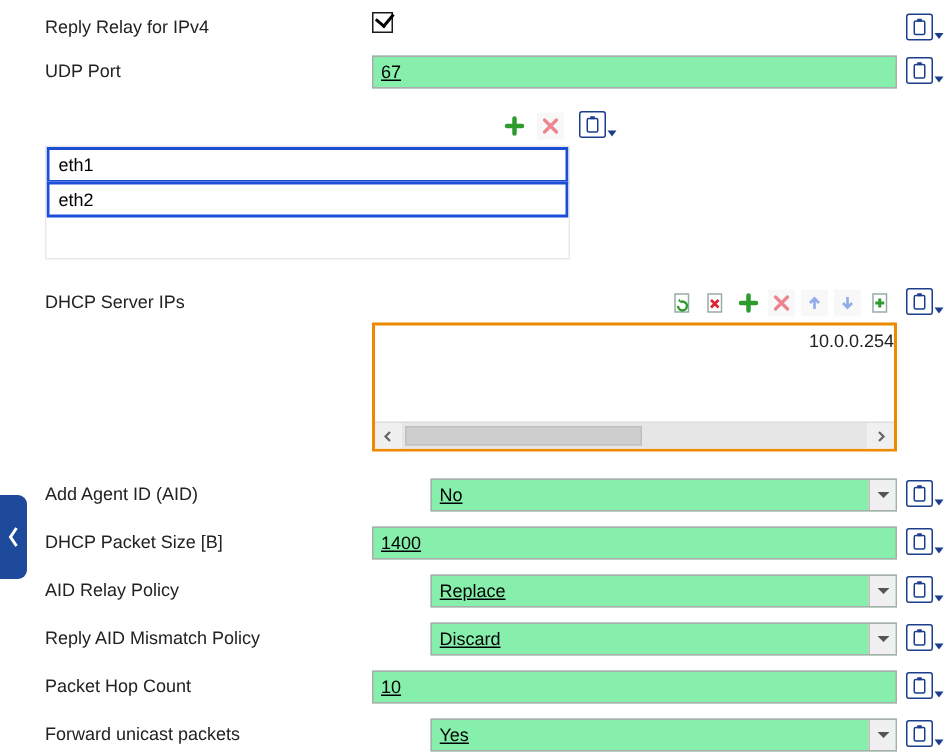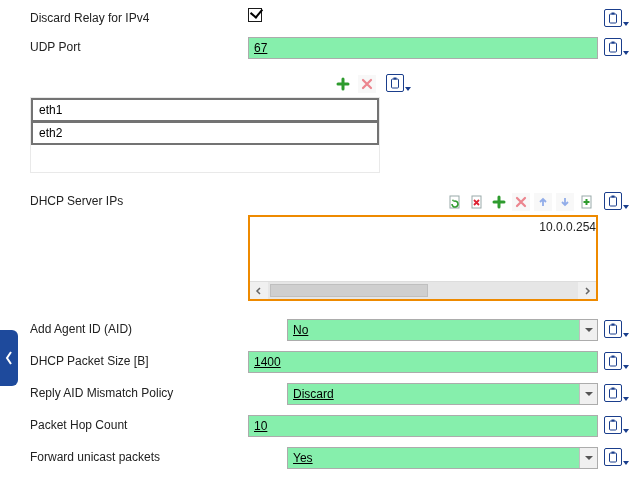--- a/index.html
+++ b/index.html
@@ -128,21 +128,21 @@
     cursor: pointer;
   }
   .tool-ico.faded { opacity:0.55; background:#f3f3f3; }
   .listbox {
     border: 1px solid #e9e9e9;
     background: #fff;
     height: 76px;
     overflow: hidden;
   }
   .listbox .li-item {
-    border: 2px solid #737373;
+    border: 2px solid #1d4ed8;
     margin: -1px 0 0 0;
     padding: 3px 6px;
     font-size: 12px;
     color: #000;
     background:#fff;
   }
   .listbox .li-item:first-child { margin-top:0; }
   
   .dhcp-toolbar {
     display: flex;
@@ -203,21 +203,21 @@
 
 <div class="side-tab">
   <svg width="10" height="16" viewBox="0 0 10 16">
       <path d="M7 2 L3 8 L7 14" stroke="#fff" stroke-width="2" fill="none"></path>
     </svg>
 </div>
 
 <div class="form">
 
   <div class="row">
-    <div class="label-col">Discard Relay for IPv4</div>
+    <div class="label-col">Reply Relay for IPv4</div>
     <div class="input-col">
       <span class="chk checked"></span>
     </div>
     <div class="act-col">
       <div class="act-flex">
         <span class="clip-btn">
           <svg width="10" height="12" viewBox="0 0 10 12">
               <rect x="1.5" y="2" width="7" height="9" rx="1" fill="none" stroke="#1a3e8c"></rect>
               <rect x="3.5" y="0.5" width="3" height="2" fill="#1a3e8c"></rect>
             </svg>
@@ -385,20 +385,40 @@
             <svg width="10" height="12" viewBox="0 0 10 12">
               <rect x="1.5" y="2" width="7" height="9" rx="1" fill="none" stroke="#1a3e8c"></rect>
               <rect x="3.5" y="0.5" width="3" height="2" fill="#1a3e8c"></rect>
             </svg>
           </span>
       <span class="caret-mini"></span>
     </div>
       </div>
   </div>
 
+  <div class="row">
+    <div class="label-col">AID Relay Policy</div>
+    <div class="input-col">
+      <div class="select-wrap">
+        <input type="text" class="field" readonly="" value="Replace" style="">
+        <div class="select-btn"></div>
+      </div>
+    </div>
+    <div class="act-col">
+        <div class="act-flex">
+      <span class="clip-btn">
+            <svg width="10" height="12" viewBox="0 0 10 12">
+              <rect x="1.5" y="2" width="7" height="9" rx="1" fill="none" stroke="#1a3e8c"></rect>
+              <rect x="3.5" y="0.5" width="3" height="2" fill="#1a3e8c"></rect>
+            </svg>
+          </span>
+      <span class="caret-mini"></span>
+    </div>
+      </div>
+  </div>
 
   <div class="row">
     <div class="label-col">Reply AID Mismatch Policy</div>
     <div class="input-col">
       <div class="select-wrap">
         <input type="text" class="field" readonly="" value="Discard" style="">
         <div class="select-btn"></div>
       </div>
     </div>
     <div class="act-col">

